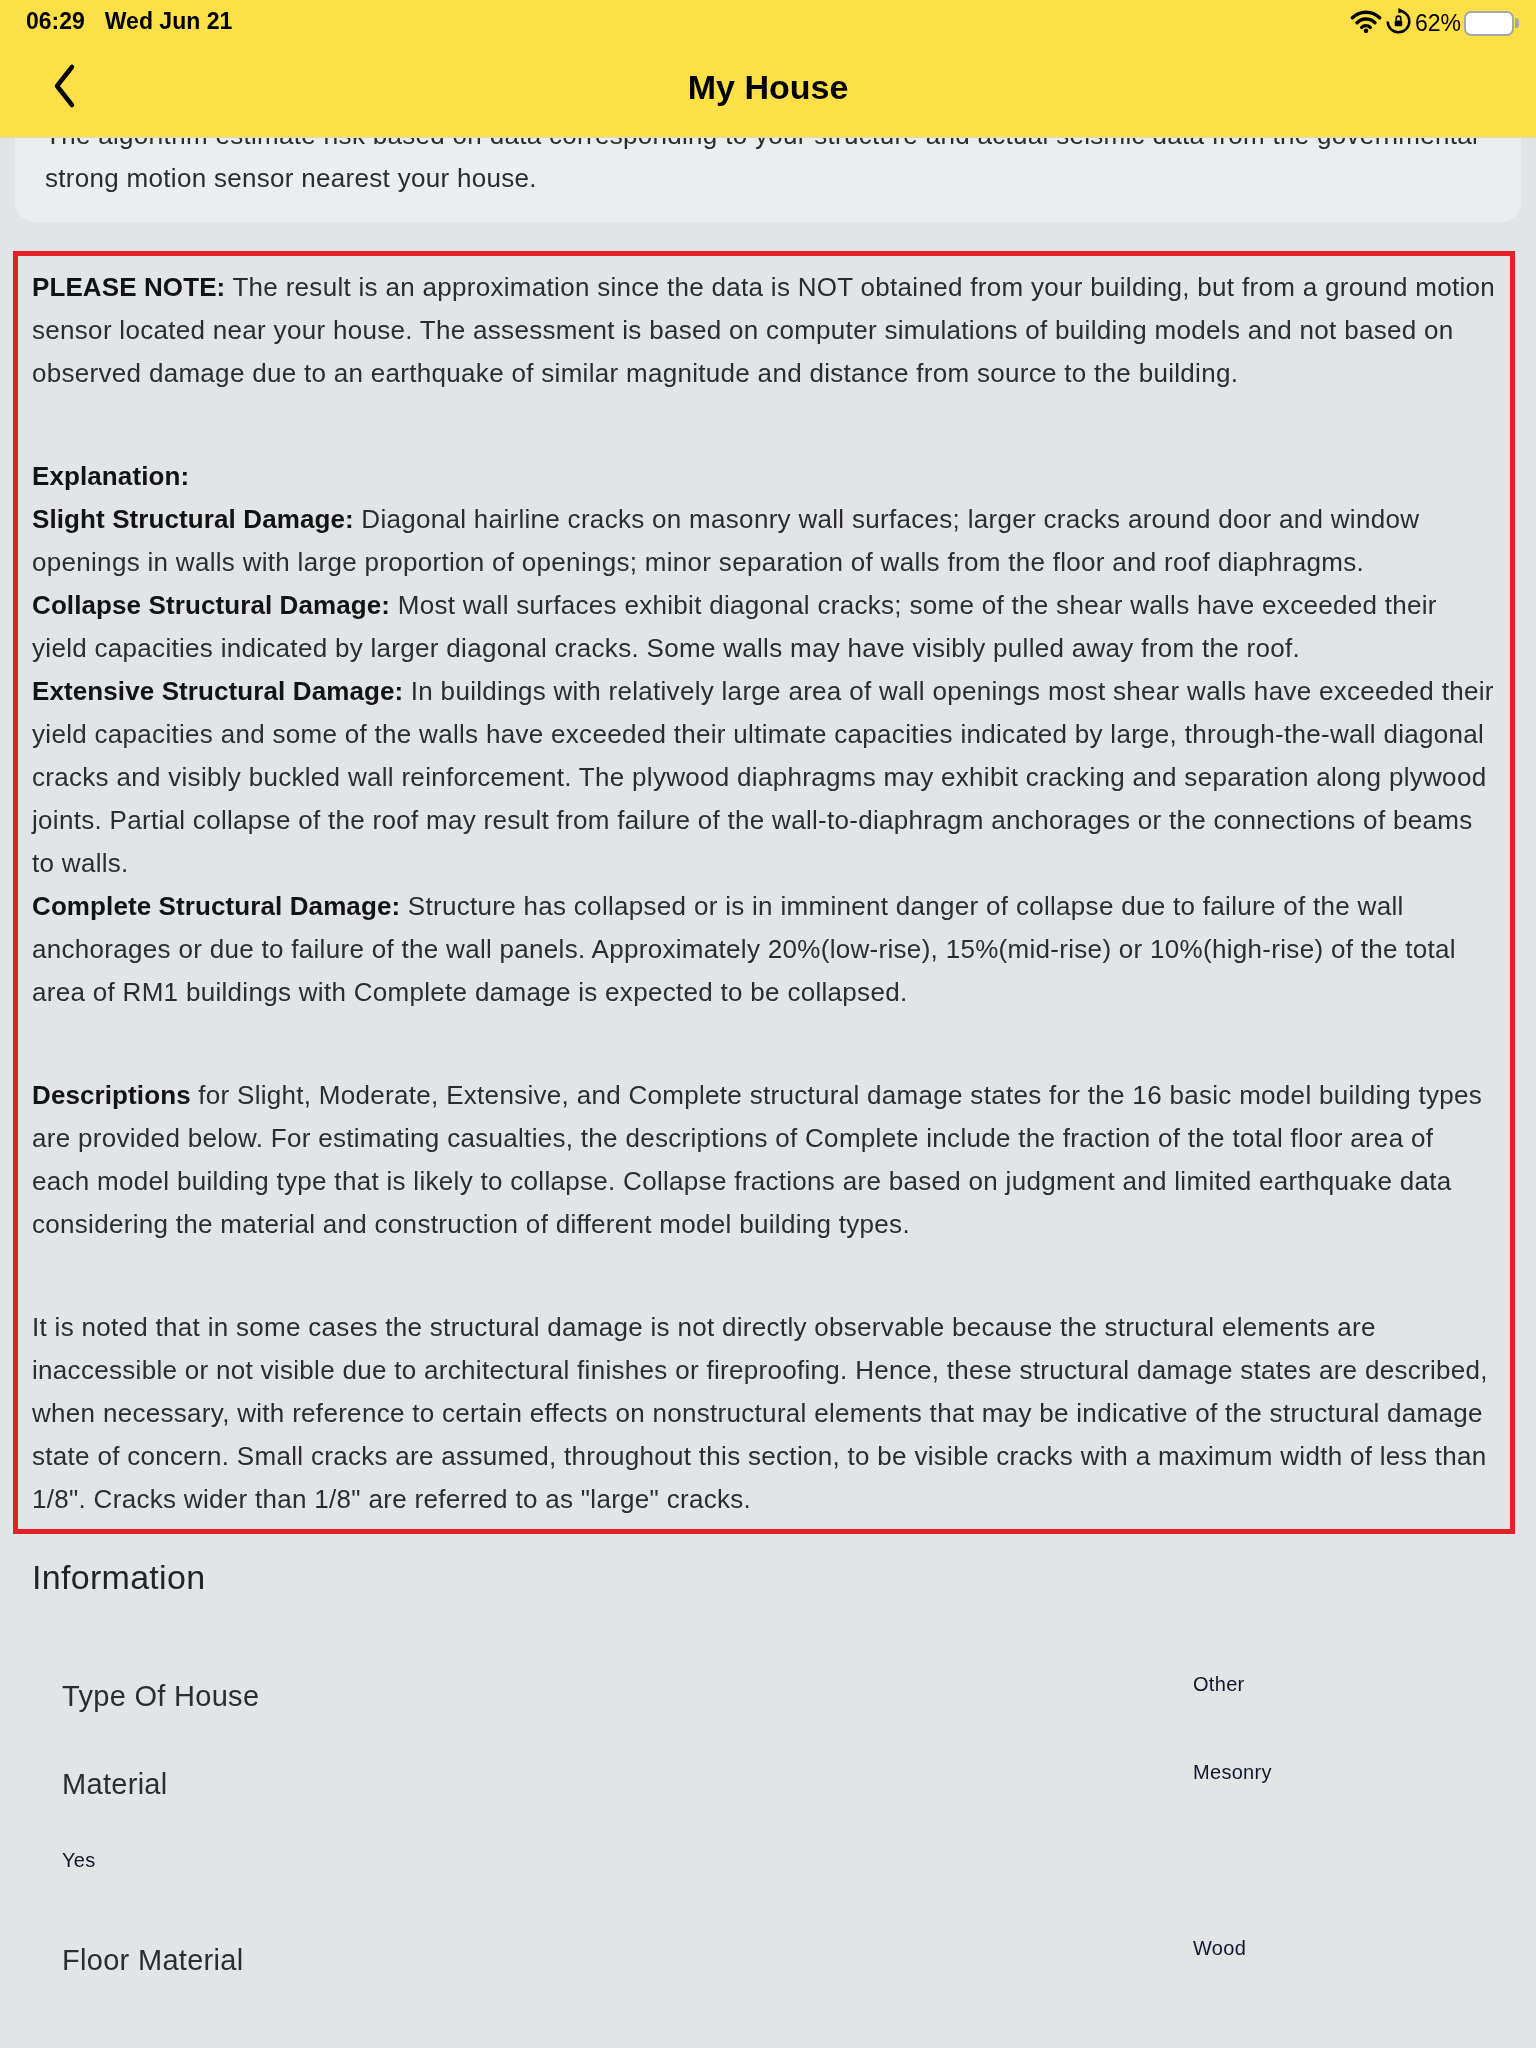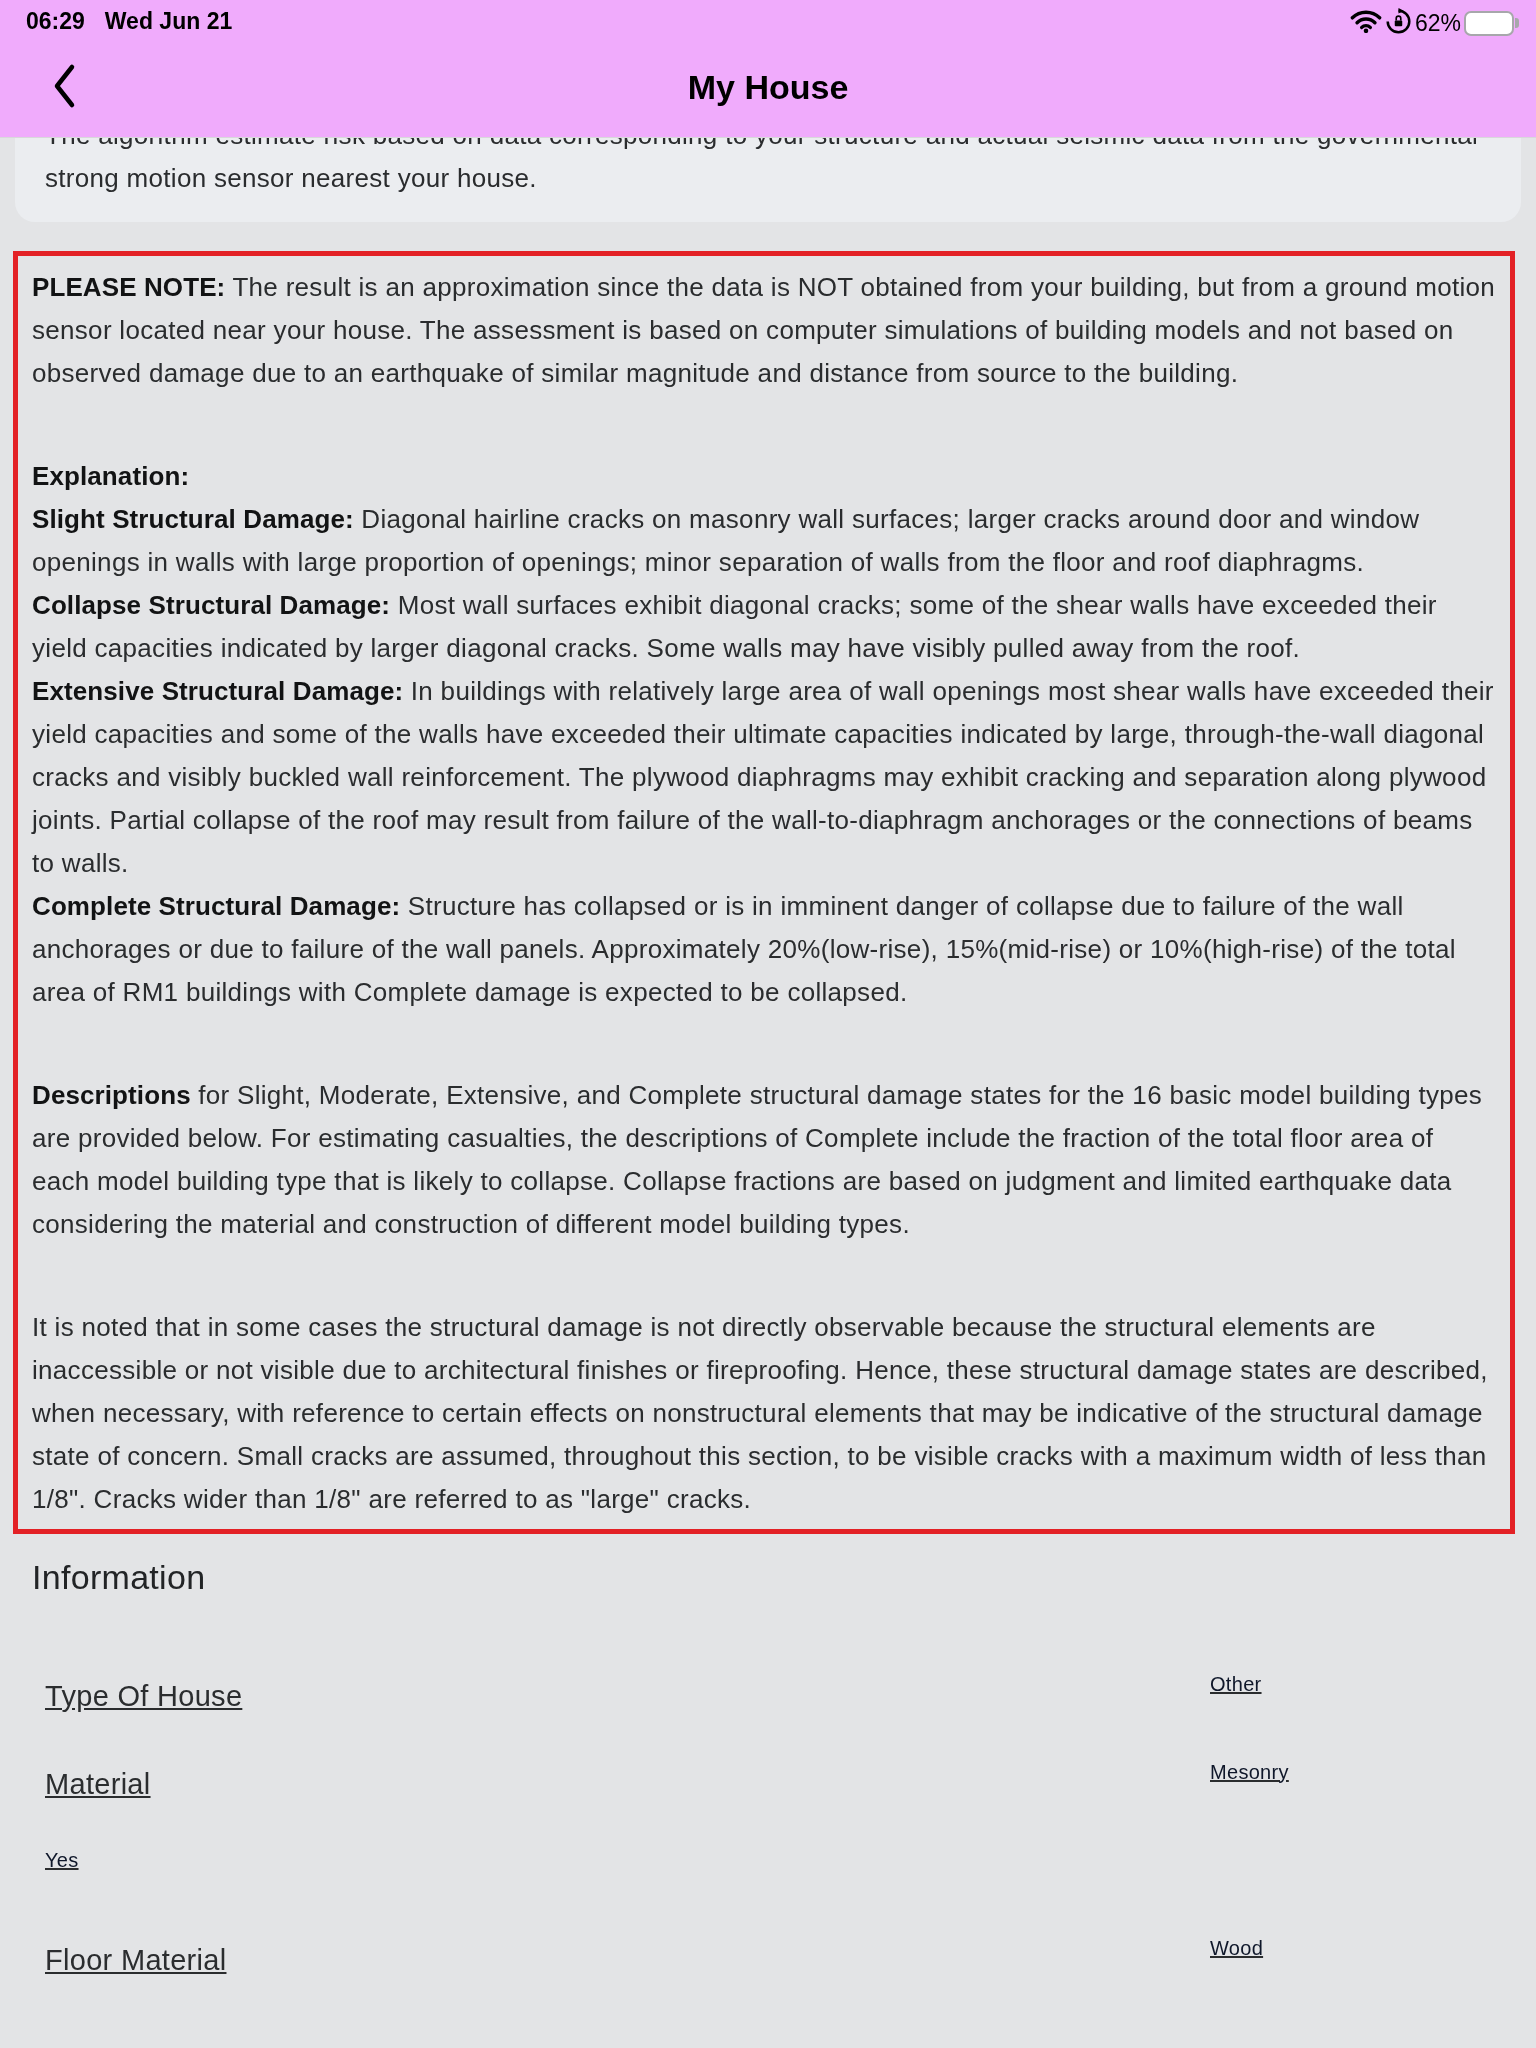--- a/index.html
+++ b/index.html
@@ -50,43 +50,42 @@
     font-size:34px;
     font-weight:400;
     color:#222426;
     letter-spacing:.3px;
   }
   .info-rows { margin-top:55px; }
   .info-row {
     display:flex;
     align-items:center;
     height:88px;
-    padding:0 45px;
-    text-decoration:underline;
+    padding:0 62px;
   }
   .info-row .lbl {
     flex:1;
     font-size:29px;
     color:#2b2d2f;
     letter-spacing:.3px;
   }
   .info-row .val {
     width:281px;
     font-size:20px;
     color:#0f172a;
     letter-spacing:.3px;
     position:relative;
     top:-12px;
   }
 
   
   .header {
     position:absolute; top:0; left:0; right:0;
     height:138px;
-    background:#f0abfc;
+    background:#fde047;
     border-bottom:1px solid #d8d8da;
     z-index:10;
   }
   .statusbar {
     position:absolute; top:8px; left:0; right:0; height:30px;
   }
   .status-left {
     position:absolute; left:26px; top:0;
     font-size:23px; font-weight:600; color:#000;
     display:flex; gap:20px;

